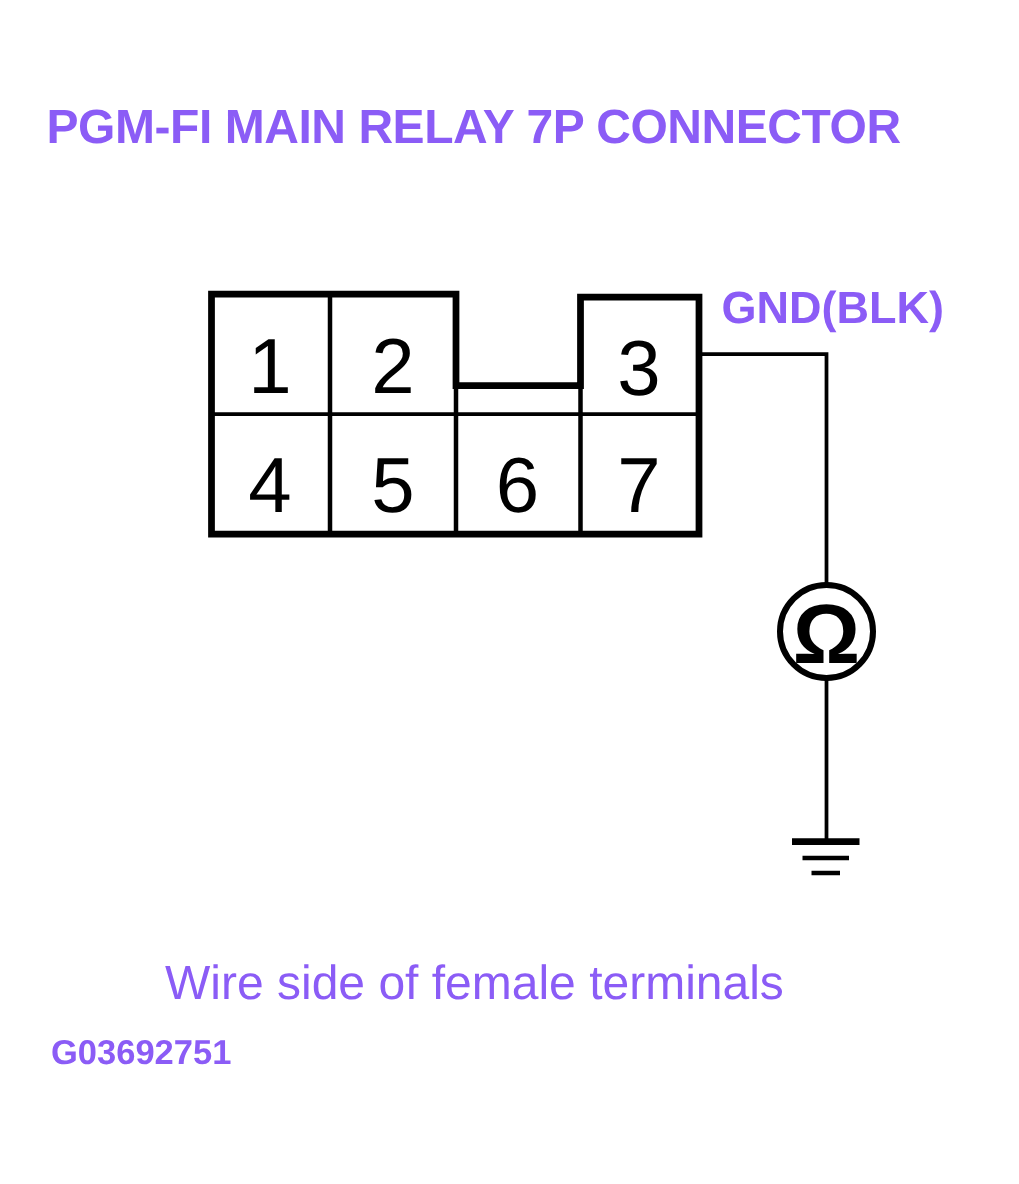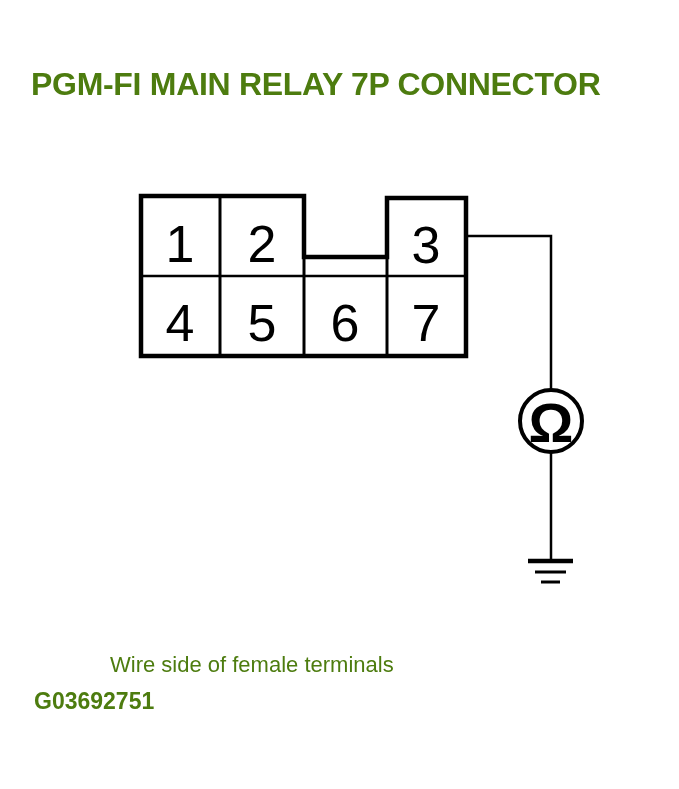--- a/index.html
+++ b/index.html
@@ -6,21 +6,21 @@
     margin: 0;
     padding: 0;
     background: #ffffff;
   }
   .page {
     position: relative;
     width: 679px;
     height: 789px;
     background: #ffffff;
     font-family: "Liberation Sans", sans-serif;
-    color: #4d7c0f;
+    color: #8b5cf6;
     overflow: hidden;
   }
   .title {
     position: absolute;
     left: 31px;
     top: 66px;
     font-size: 32px;
     font-weight: bold;
     letter-spacing: -0.3px;
     white-space: nowrap;
@@ -63,23 +63,22 @@
     left: 481px;
     top: 189px;
     font-size: 30px;
     font-weight: bold;
     white-space: nowrap;
   }
   .caption {
     position: absolute;
     left: 110px;
     top: 637px;
-    font-size: 22px;
+    font-size: 32px;
     white-space: nowrap;
-    margin-top: 15px;
   }
   .figure-id {
     position: absolute;
     left: 34px;
     top: 688px;
     font-size: 23px;
     white-space: nowrap;
     font-weight: bold;
   }
 </style>
@@ -118,18 +117,19 @@
       <text class="ohm" x="551" y="442">Ω</text>
     </g>
 
     <g>
       <line class="ink gnd1" x1="528" y1="561" x2="573" y2="561"></line>
       <line class="ink gnd2" x1="535" y1="572" x2="566" y2="572"></line>
       <line class="ink gnd3" x1="541" y1="582" x2="560" y2="582"></line>
     </g>
   </svg>
 
+  <div class="gnd-label">GND(BLK)</div>
 
   <div class="caption">Wire side of female terminals</div>
 
   <div class="figure-id">G03692751</div>
 
 </div>
 
 </body></html>

